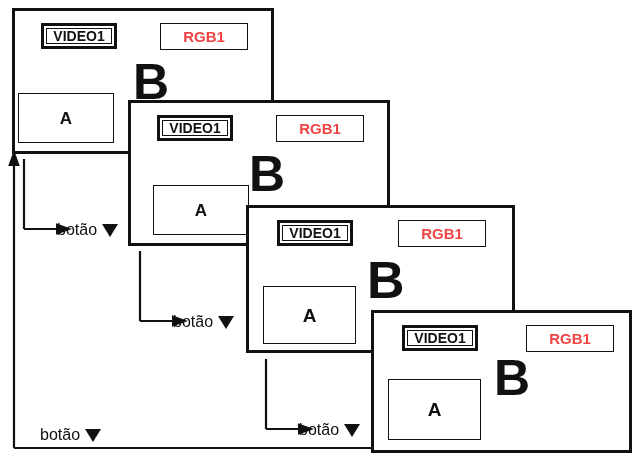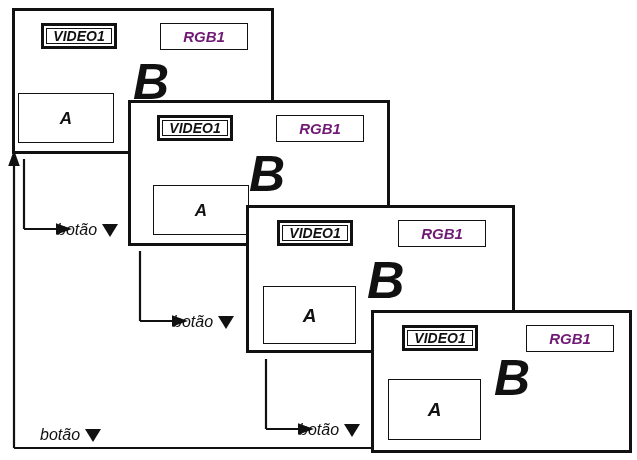--- a/index.html
+++ b/index.html
@@ -6,21 +6,20 @@
   body{
     font-family:"Liberation Sans", sans-serif;
     -webkit-font-smoothing:antialiased;
   }
   #stage{
     position:relative;
     width:637px;
     height:460px;
     background:#ffffff;
     overflow:hidden;
-    font-style:italic;
   }
 
   
   .panel{
     position:absolute;
     box-sizing:border-box;
     background:#ffffff;
     border:3px solid #111111;
   }
 
@@ -55,21 +54,21 @@
     position:absolute;
     box-sizing:border-box;
     background:#ffffff;
     border:1.5px solid #111111;
     display:flex;
     align-items:center;
     justify-content:center;
   }
   .chip-rgb .lbl{
     font-weight:bold;
-    color:#701a75;
+    color:#ef4444;
     line-height:1;
     white-space:nowrap;
   }
 
   
   .subwin{
     position:absolute;
     box-sizing:border-box;
     background:#ffffff;
     border:1.5px solid #111111;

